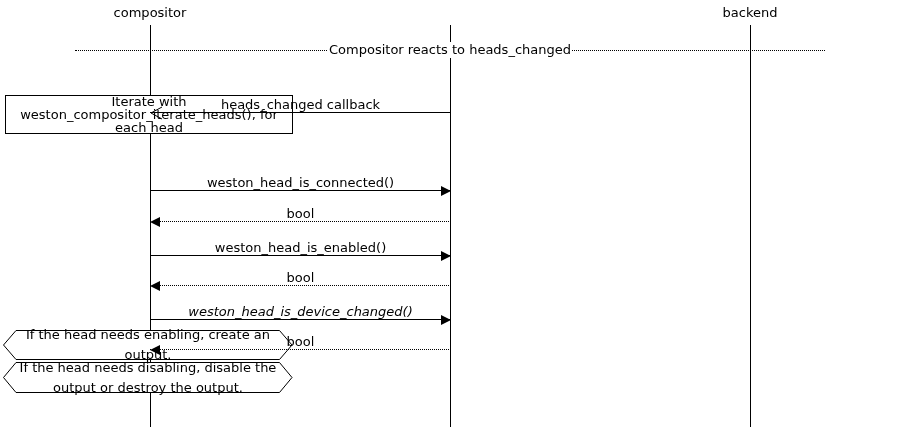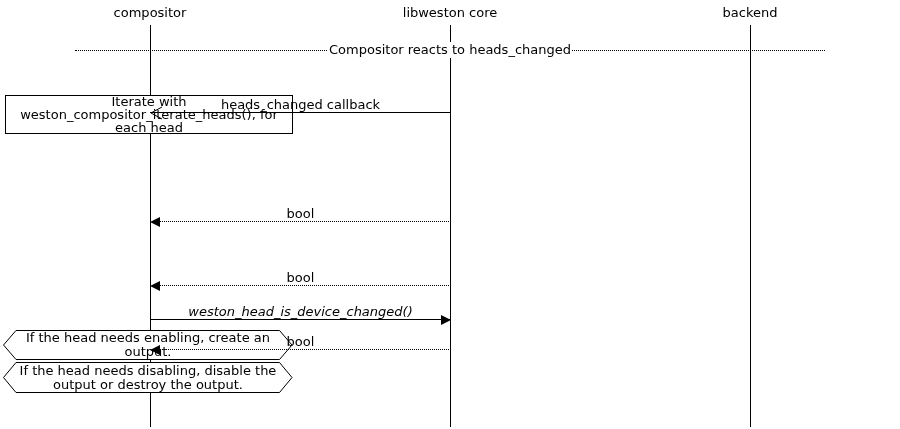--- a/index.html
+++ b/index.html
@@ -154,31 +154,30 @@
     inset: 0;
     display: block;
   }
   .note-hex .hex-text {
     position: absolute;
     inset: 0;
     display: flex;
     align-items: center;
     justify-content: center;
     text-align: center;
-    line-height: 14px;
+    line-height: 20px;
     padding: 0 16px;
   }
 </style>
 </head>
 <body>
 
 <div class="diagram">
 
   <div class="participant p-compositor">compositor</div>
-  <div class="participant p-libweston">libweston core</div>
   <div class="participant p-backend">backend</div>
 
   <div class="lifeline l-compositor"></div>
   <div class="lifeline l-libweston"></div>
   <div class="lifeline l-backend"></div>
 
   <div class="divider">
     <div class="divider-line"></div>
     <div class="divider-label">Compositor reacts to heads_changed</div>
   </div>
@@ -189,28 +188,40 @@
       <span class="open-left">
         <svg width="13" height="14" viewBox="0 0 13 14">
             <path d="M12 1 L1 7 L12 13" fill="none" stroke="#000" stroke-width="1"></path>
           </svg>
       </span>
     </div>
   </div>
 
   <div class="note-rect">Iterate with weston_compositor_iterate_heads(), for each head</div>
 
+  <div class="msg m2">
+    <div class="msg-label">weston_head_is_connected()</div>
+    <div class="msg-line solid">
+      <span class="tri-right"></span>
+    </div>
+  </div>
 
   <div class="msg m3">
     <div class="msg-label">bool</div>
     <div class="msg-line dotted">
       <span class="tri-left"></span>
     </div>
   </div>
 
+  <div class="msg m4">
+    <div class="msg-label">weston_head_is_enabled()</div>
+    <div class="msg-line solid">
+      <span class="tri-right"></span>
+    </div>
+  </div>
 
   <div class="msg m5">
     <div class="msg-label">bool</div>
     <div class="msg-line dotted">
       <span class="tri-left"></span>
     </div>
   </div>
 
   <div class="msg m6">
     <div class="msg-label">weston_head_is_device_changed()</div>

